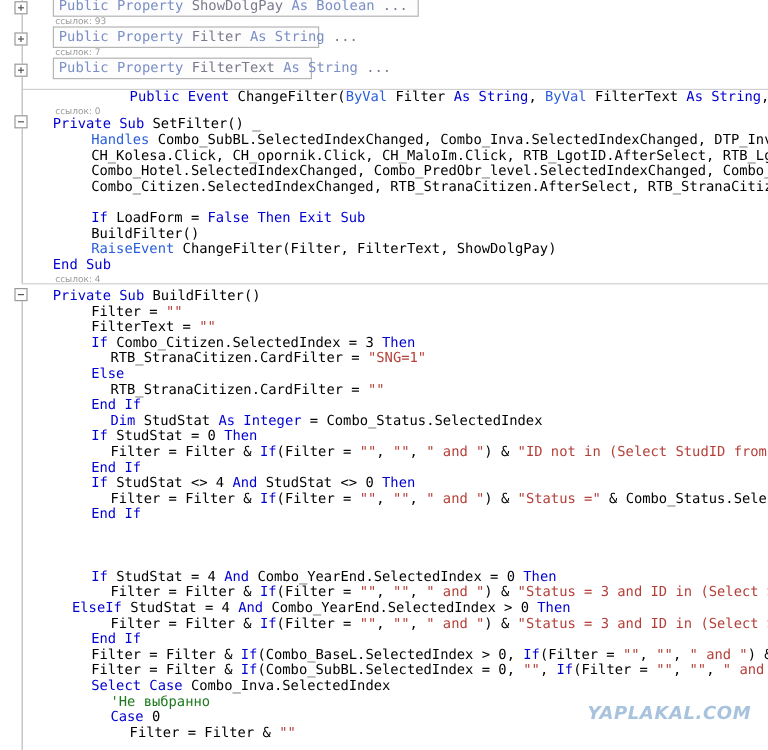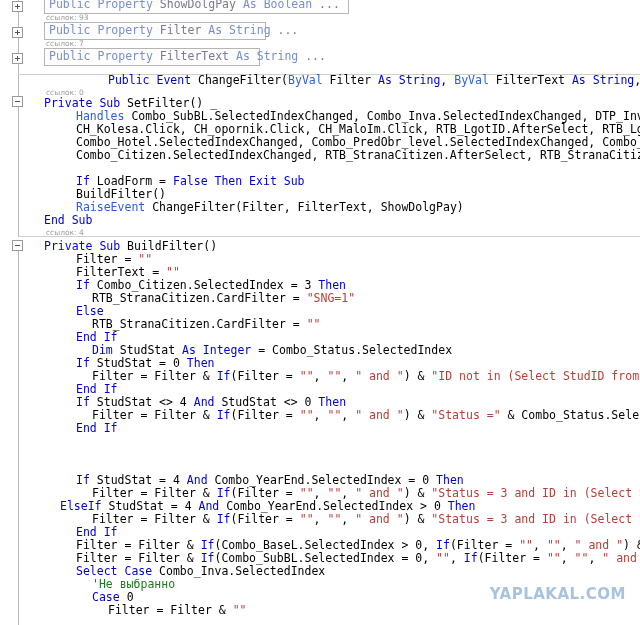--- a/index.html
+++ b/index.html
@@ -46,20 +46,21 @@
   }
 
   
   .sep{position:absolute;height:1px;background:#cfcfcf;}
 
   .wm{
     position:absolute;right:14px;bottom:22px;
     font-family:"DejaVu Sans","Liberation Sans",sans-serif;
     font-size:15px;font-weight:bold;letter-spacing:0.5px;
     color:#a8c3de;
+    font-style:italic;
   }
 </style>
 </head>
 <body>
 
 <div class="editor">
 
   <div class="gutter" id="gutter">
       <div class="vline" style="top: 0px; height: 96px;"></div>
       <div class="vline" style="top: 96px; height: 140px;"></div>

